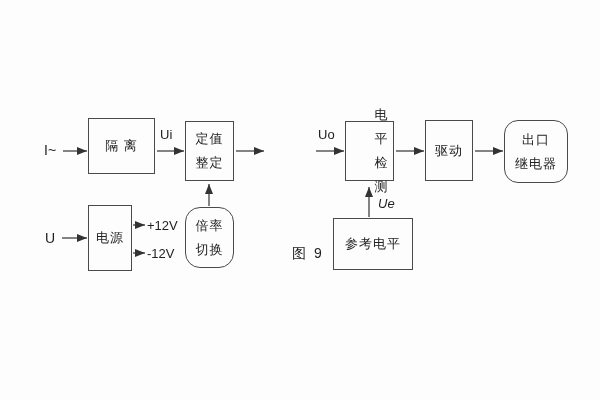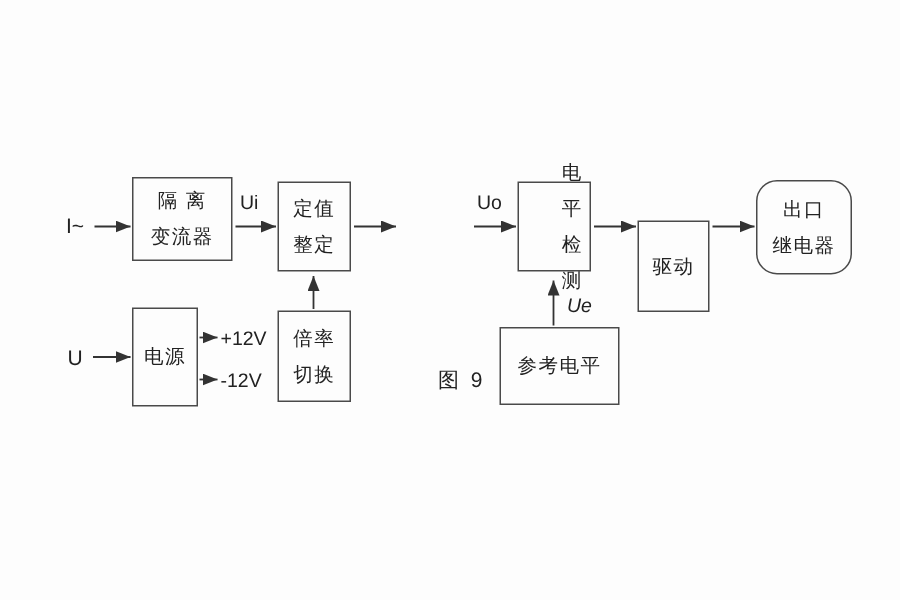--- a/index.html
+++ b/index.html
@@ -31,48 +31,47 @@
     <line x1="475" y1="151" x2="503" y2="151" stroke="#333" stroke-width="1.2" marker-end="url(#ah)"></line>
     <line x1="62" y1="238" x2="87" y2="238" stroke="#333" stroke-width="1.2" marker-end="url(#ah)"></line>
     <line x1="133" y1="225" x2="145" y2="225" stroke="#333" stroke-width="1.2" marker-end="url(#ah)"></line>
     <line x1="133" y1="253" x2="145" y2="253" stroke="#333" stroke-width="1.2" marker-end="url(#ah)"></line>
     <line x1="209" y1="206" x2="209" y2="184" stroke="#333" stroke-width="1.2" marker-end="url(#ah)"></line>
     <line x1="369" y1="217" x2="369" y2="187" stroke="#333" stroke-width="1.2" marker-end="url(#ah)"></line>
   </svg>
 
   <div class="box" style="left:88px;top:118px;width:67px;height:56px;">
     <span>隔 离</span>
-    <span>变流器</span>
   </div>
 
   <div class="box" style="left:185px;top:121px;width:49px;height:60px;">
     <span>定值</span>
     <span>整定</span>
   </div>
 
 
   <div class="box" style="left:345px;top:121px;width:49px;height:60px;padding-left:24px;">
     <span>电平</span>
     <span>检测</span>
   </div>
 
-  <div class="box" style="left:425px;top:120px;width:48px;height:61px;margin-top:27px;">
+  <div class="box" style="left:425px;top:120px;width:48px;height:61px;">
     <span>驱动</span>
   </div>
 
   <div class="box" style="left:504px;top:120px;width:64px;height:63px;border-radius:14px;">
     <span>出口</span>
     <span>继电器</span>
   </div>
 
   <div class="box" style="left:88px;top:205px;width:44px;height:66px;">
     <span>电源</span>
   </div>
 
-  <div class="box" style="left:185px;top:207px;width:49px;height:61px;">
+  <div class="box" style="left:185px;top:207px;width:49px;height:61px;border-radius:15px;">
     <span>倍率</span>
     <span>切换</span>
   </div>
 
   <div class="box" style="left:333px;top:218px;width:80px;height:52px;">
     <span>参考电平</span>
   </div>
 
   <span class="lbl" style="left:44px;top:142px;font-size:14px;">I~</span>
   <span class="lbl" style="left:160px;top:127px;">Ui</span>

